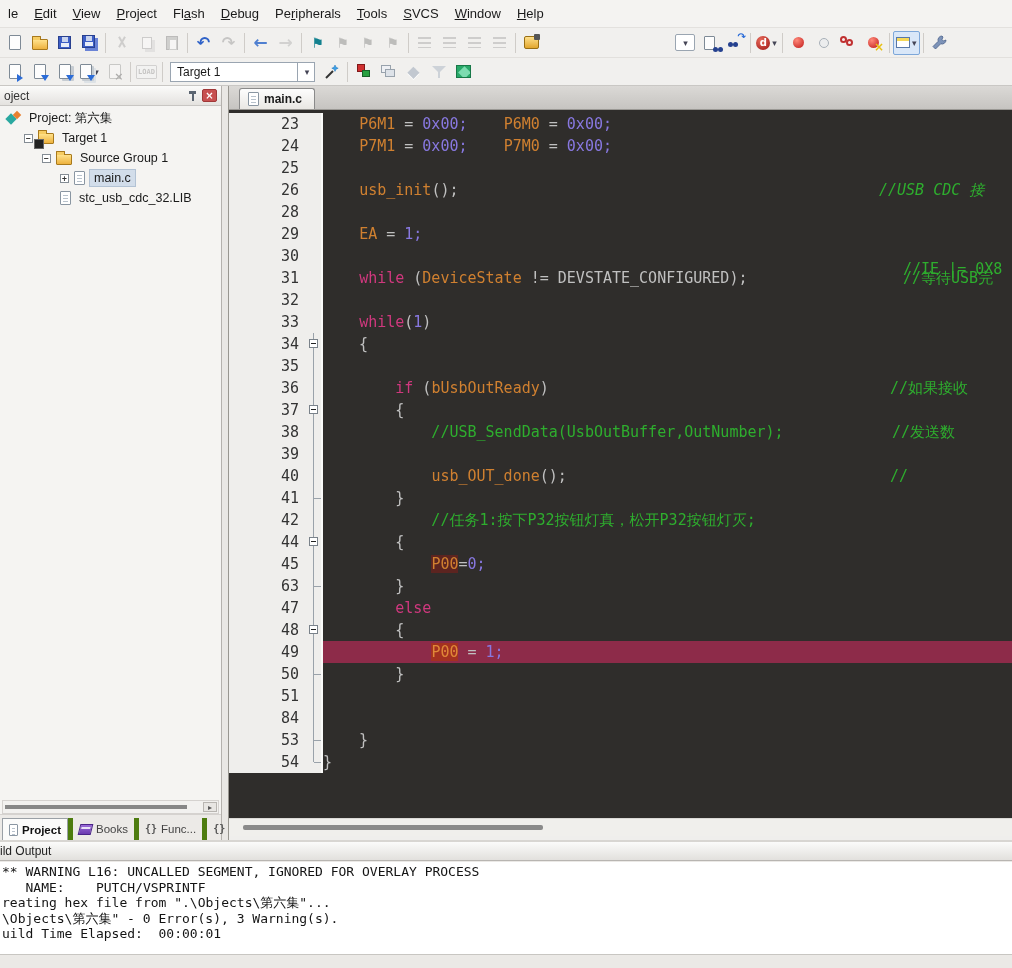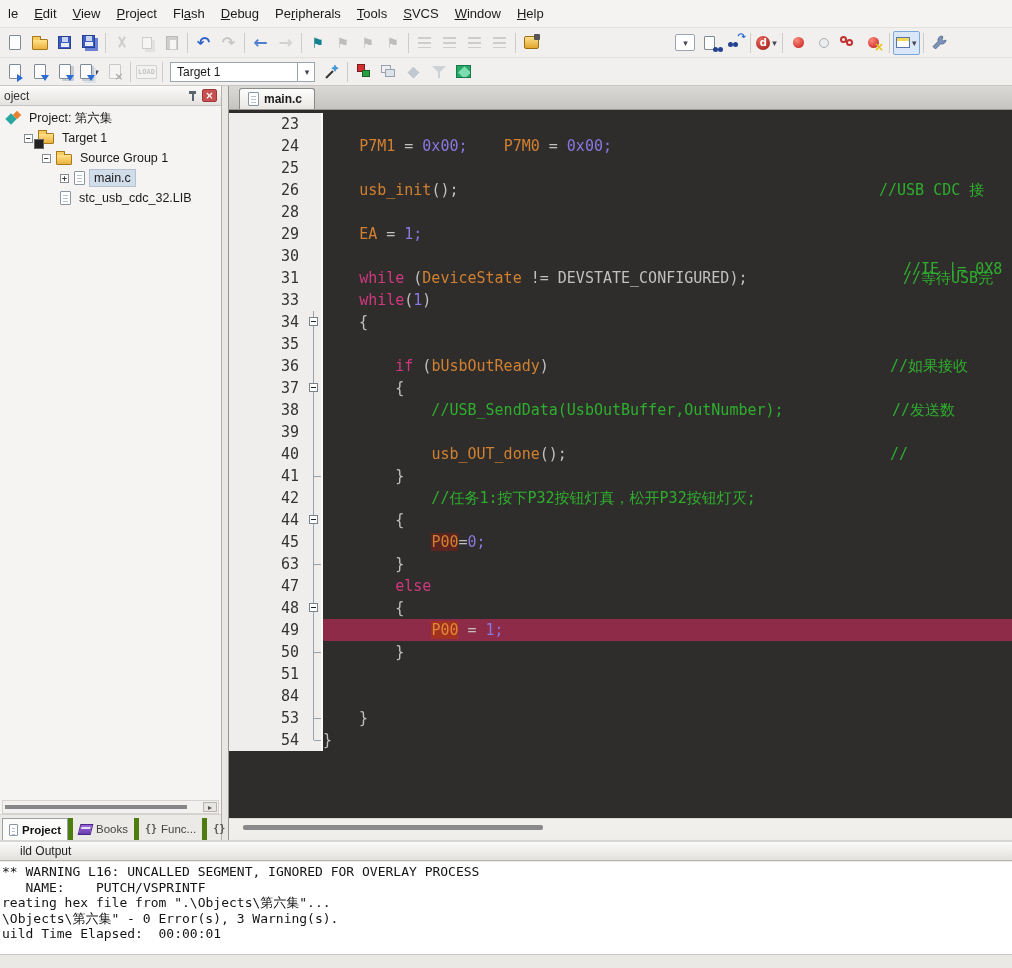--- a/index.html
+++ b/index.html
@@ -133,21 +133,21 @@
   .t-p{color:#c0c0c0;} .t-k{color:#d0387e;} .t-i{color:#d08030;} .t-n{color:#8878e0;} .t-c{color:#2eae2e;}
   .t-h1{color:#d08030;background:#5c2420;} .t-h2{color:#e08838;background:#a33120;}
   .t-cur{display:inline-block;width:2px;height:16px;background:#fff;vertical-align:-3px;margin-right:-2px;}
   .rcmt{position:absolute;top:0;color:#2eae2e;white-space:pre;}
   .ehscroll{position:absolute;left:0;right:0;top:732px;height:18px;background:#f0efec;border-top:1px solid #dbd9d6;}
   .ethumb{position:absolute;left:14px;top:6px;width:300px;height:5px;background:#8a8a8a;border-radius:2px;}
 
   
   .outpanel{position:absolute;left:0;top:840px;width:100%;height:128px;background:#ebe9e6;border-top:2px solid #d8d6d2;}
   .otitle{height:19px;background:linear-gradient(#fbfbfa,#e2e0dd);border-bottom:1px solid #b8b5b1;
-          font-size:12px;display:flex;align-items:center;padding:0 20px;color:#222;}
+          font-size:12px;display:flex;align-items:center;padding:0 0;color:#222;}
   .obody{position:absolute;left:0;top:20px;right:0;height:93px;background:#fff;border-bottom:1px solid #c8c6c2;
          font:13px/15.5px "DejaVu Sans Mono",monospace;color:#141414;padding:2px 0 0 2px;overflow:hidden;}
   .oline{white-space:pre;}
 </style>
 </head>
 <body>
 
 <div class="win">
   <div class="menubar">
       <span class="mitem">le</span>
@@ -415,54 +415,60 @@
       <div class="tabbar">
         <div class="etab">
           <span class="t-file"></span>
           <span>main.c</span>
         </div>
       </div>
       <div class="elines">
           <div class="erow">
             <span class="enum">23</span>
             <span class="efc"></span>
+            <span class="ecode"><span class="t-p">    </span><span class="t-i">P6M1</span><span class="t-p"> = </span><span class="t-n">0x00</span><span class="t-n">;</span><span class="t-p">    </span><span class="t-i">P6M0</span><span class="t-p"> = </span><span class="t-n">0x00</span><span class="t-n">;</span></span>
           </div>
           <div class="erow">
             <span class="enum">24</span>
             <span class="efc"></span>
             <span class="ecode"><span class="t-p">    </span><span class="t-i">P7M1</span><span class="t-p"> = </span><span class="t-n">0x00</span><span class="t-n">;</span><span class="t-p">    </span><span class="t-i">P7M0</span><span class="t-p"> = </span><span class="t-n">0x00</span><span class="t-n">;</span></span>
           </div>
           <div class="erow">
             <span class="enum">25</span>
             <span class="efc"></span>
             <span class="ecode"></span>
           </div>
           <div class="erow">
             <span class="enum">26</span>
             <span class="efc"></span>
-            <span class="ecode"><span class="t-p">    </span><span class="t-i">usb_init</span><span class="t-p">();</span><span class="rcmt" style="left: 556px;">//USB CDC 接</span></span>
+            <span class="ecode"><span class="t-p">    </span><span class="t-i">usb_init</span><span class="t-p">();</span><span class="rcmt" style="left: 556px; font-style: italic;">//USB CDC 接</span></span>
           </div>
           <div class="erow">
             <span class="enum">28</span>
             <span class="efc"></span>
           </div>
           <div class="erow">
             <span class="enum">29</span>
             <span class="efc"></span>
             <span class="ecode"><span class="t-p">    </span><span class="t-i">EA</span><span class="t-p"> = </span><span class="t-n">1</span><span class="t-n">;</span><span class="rcmt" style="left: 580px; margin-top: 35px;">//IE |= 0X8</span></span>
           </div>
           <div class="erow">
             <span class="enum">30</span>
             <span class="efc"></span>
             <span class="ecode"></span>
           </div>
           <div class="erow">
             <span class="enum">31</span>
             <span class="efc"></span>
             <span class="ecode"><span class="t-p">    </span><span class="t-k">while</span><span class="t-p"> (</span><span class="t-i">DeviceState</span><span class="t-p"> != DEVSTATE_CONFIGURED);</span><span class="rcmt" style="left: 580px;">//等待USB完</span></span>
+          </div>
+          <div class="erow">
+            <span class="enum">32</span>
+            <span class="efc"></span>
+            <span class="ecode"></span>
           </div>
           <div class="erow">
             <span class="enum">33</span>
             <span class="efc"></span>
             <span class="ecode"><span class="t-p">    </span><span class="t-k">while</span><span class="t-p">(</span><span class="t-n">1</span><span class="t-p">)</span></span>
           </div>
           <div class="erow">
             <span class="enum">34</span>
             <span class="efc">
               <i class="fl"></i>

